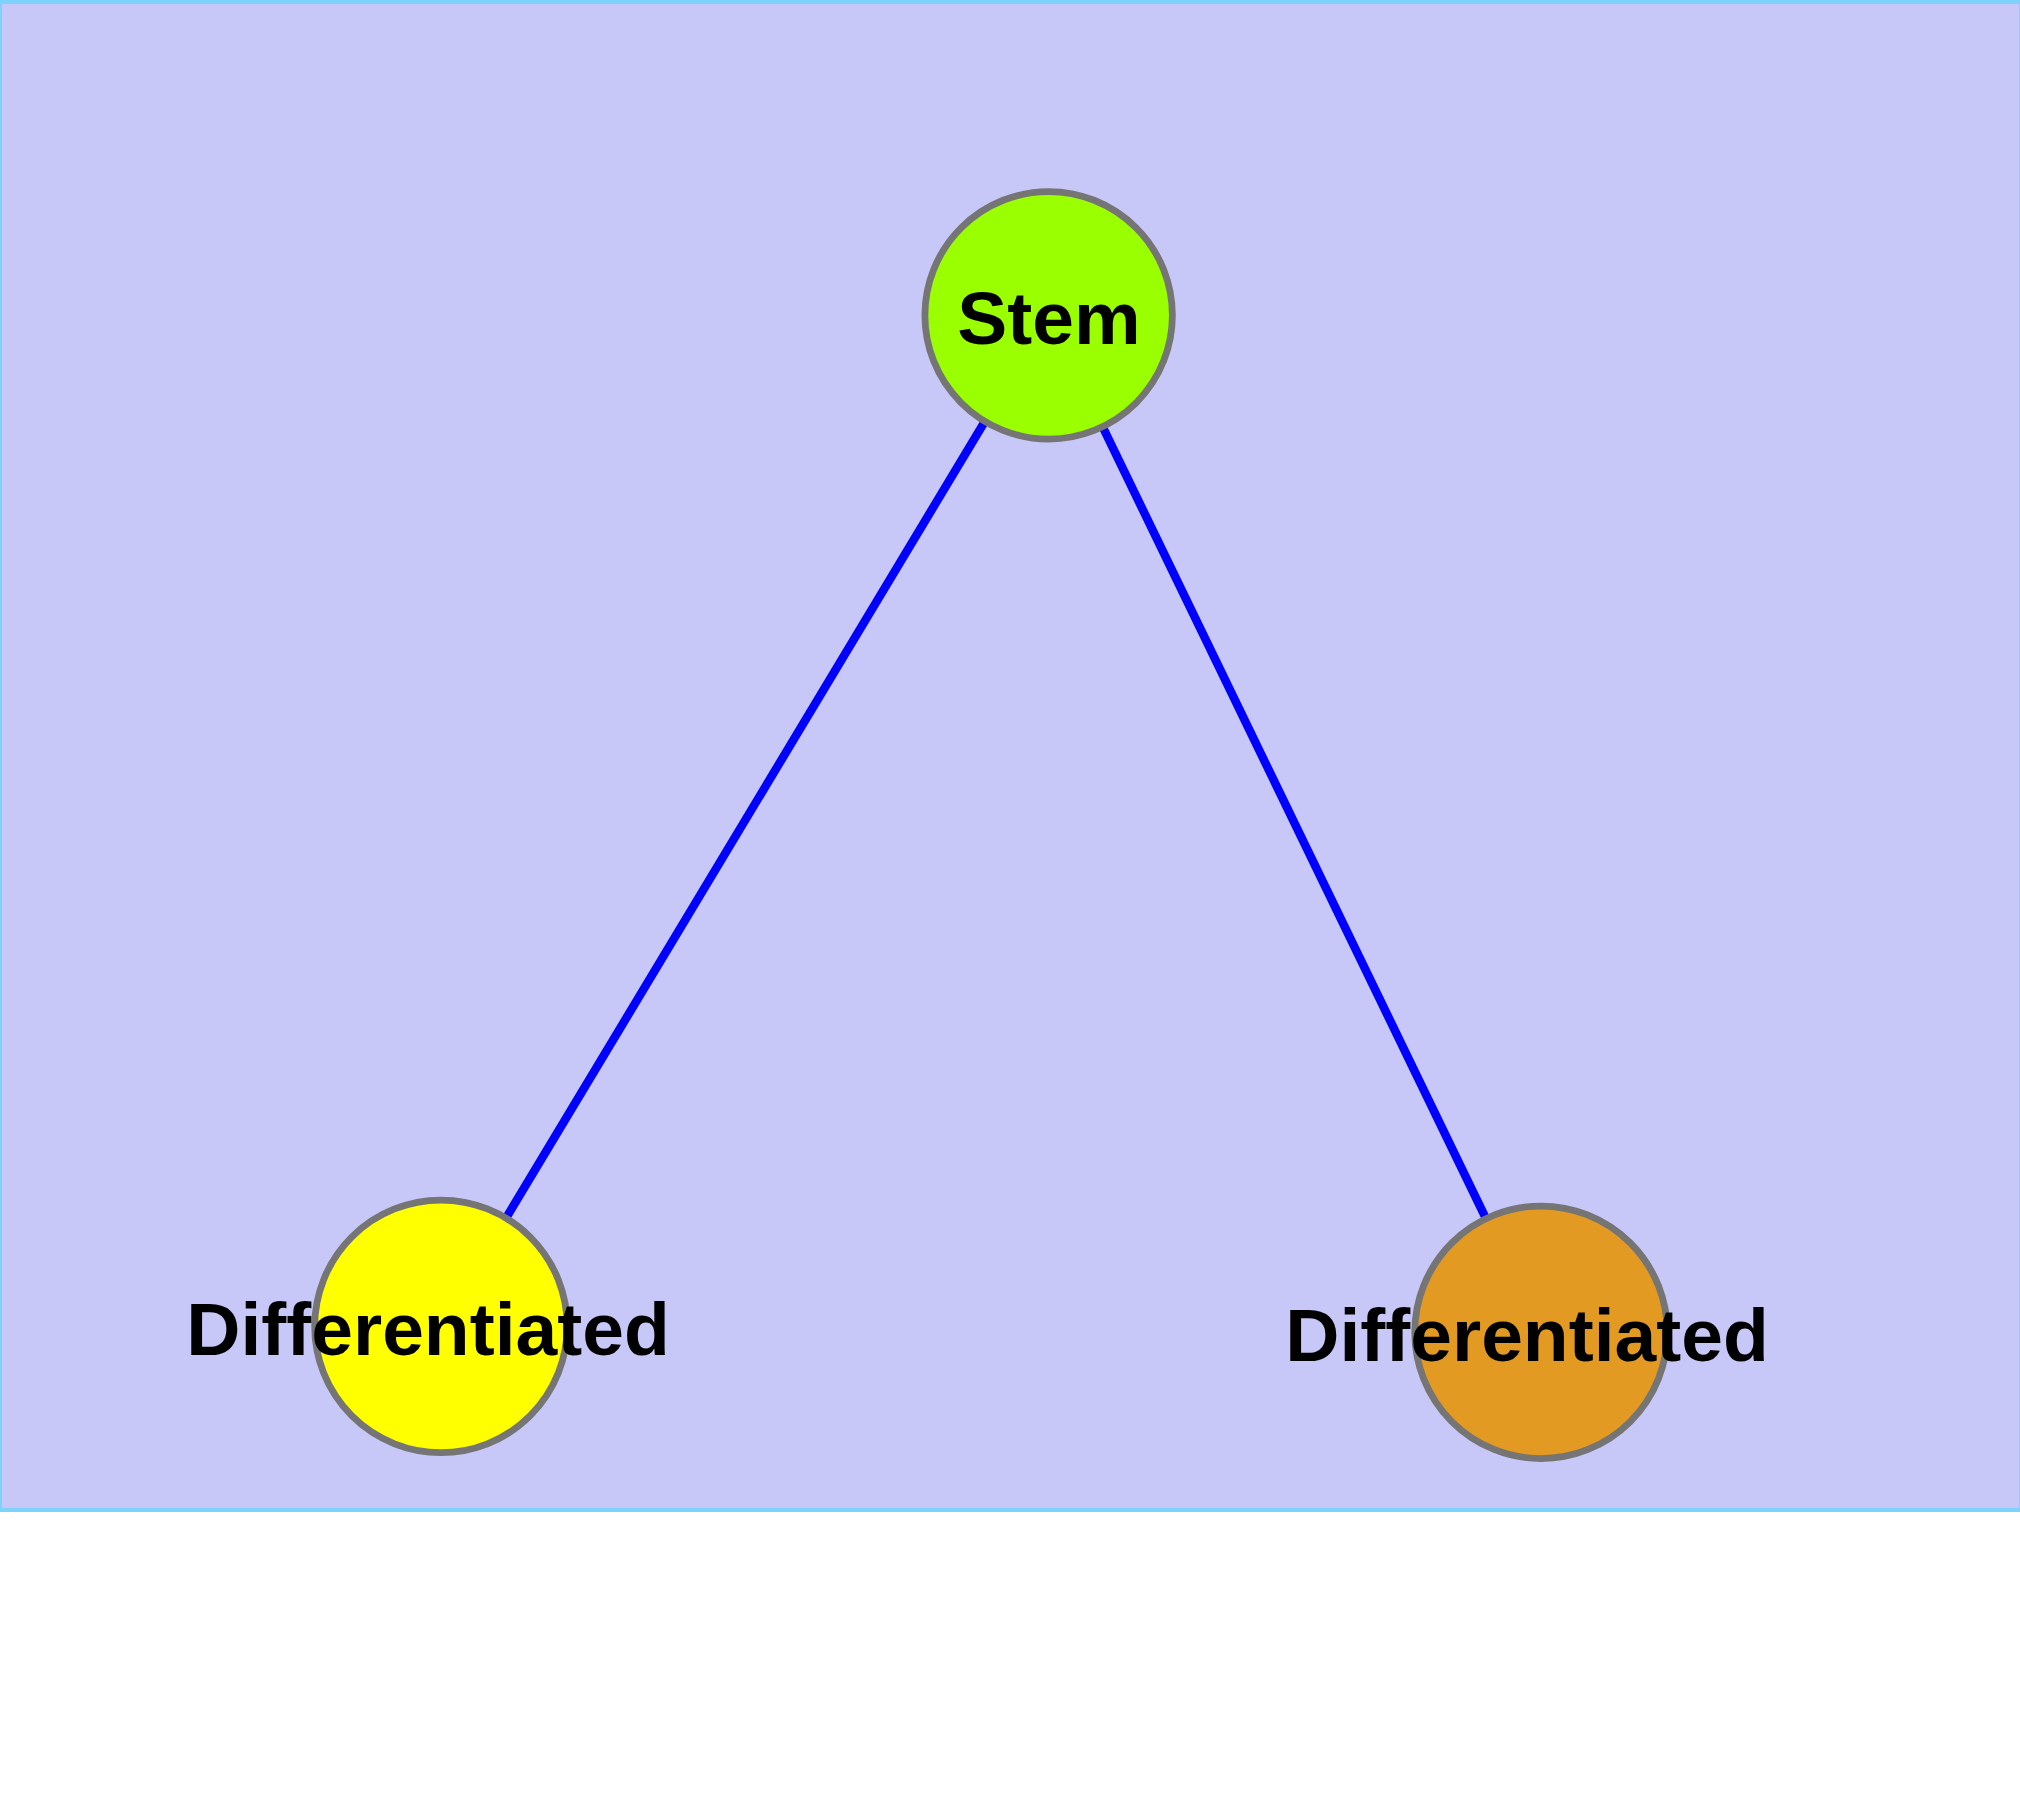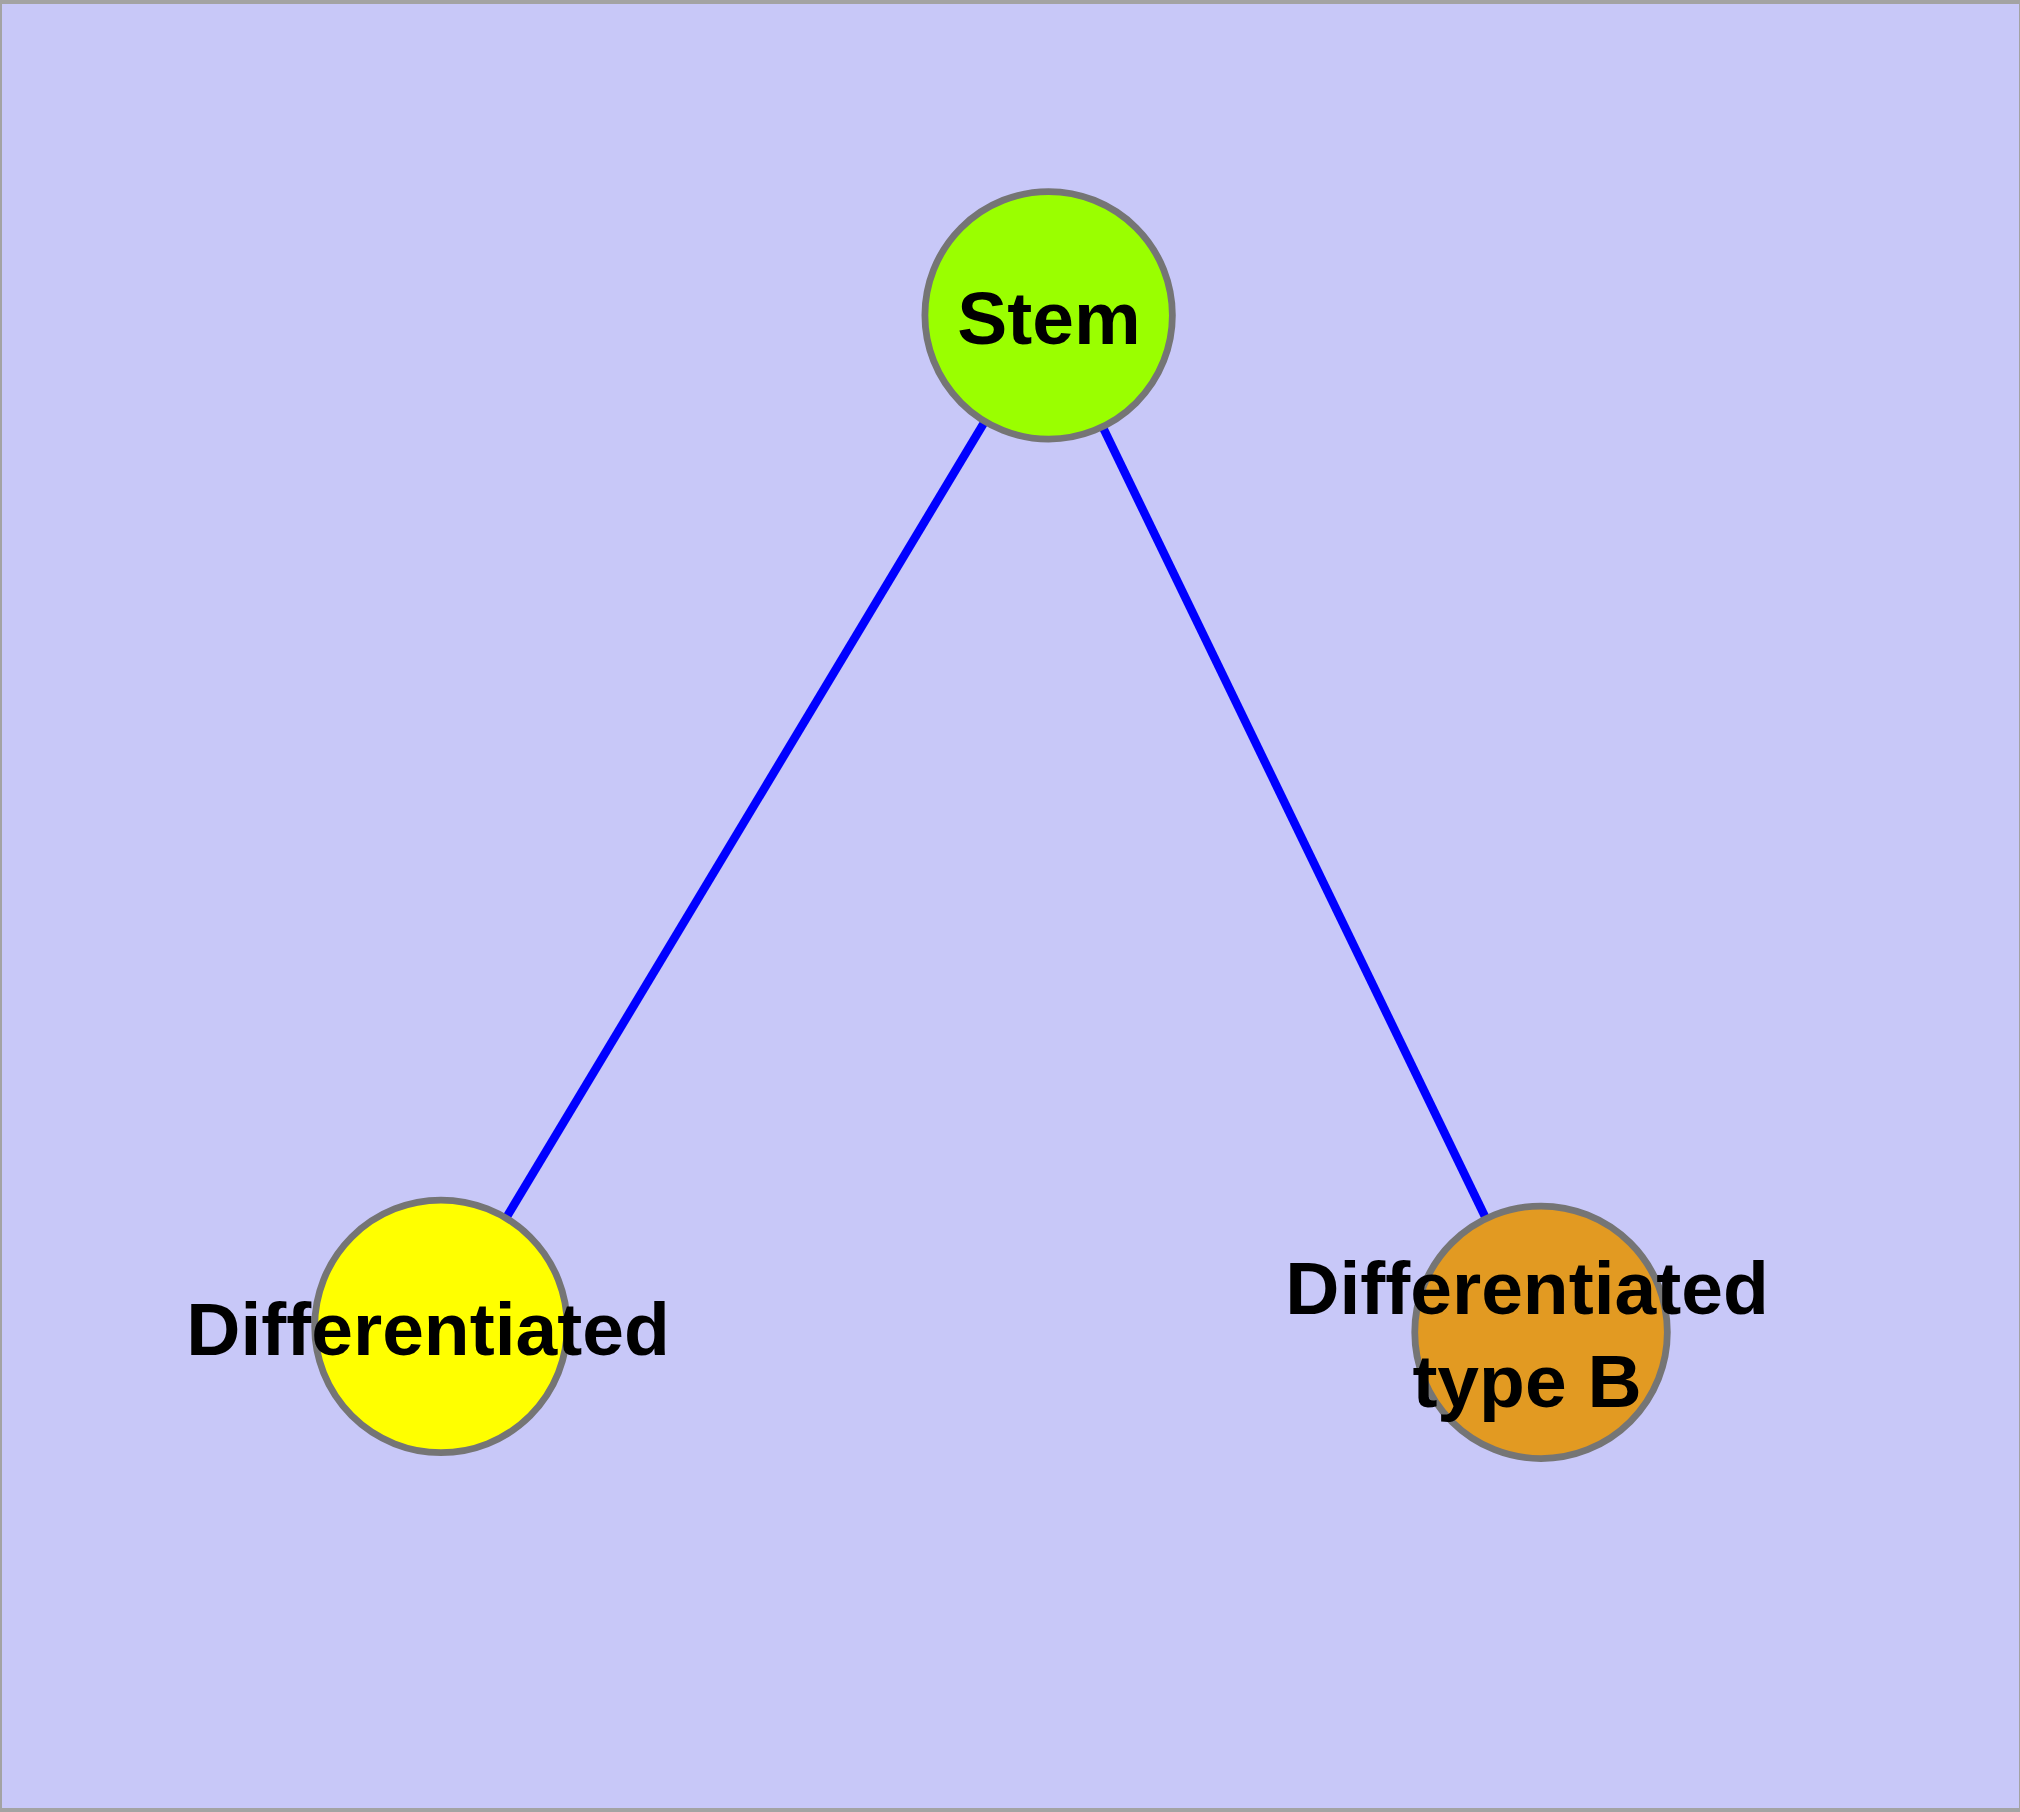--- a/index.html
+++ b/index.html
@@ -3,22 +3,22 @@
 <meta charset="utf-8">
 <style>
   html, body {
     margin: 0;
     padding: 0;
     background: #ffffff;
   }
   .stage {
     position: relative;
     width: 2021px;
-    height: 1812px;
-    background: #a3a3a3;
+    height: 1512px;
+    background: #7dd3fc;
     overflow: hidden;
     font-family: "Liberation Sans", sans-serif;
   }
   .plot-bg {
     position: absolute;
     left: 1.7px;
     top: 4.2px;
     right: 1.7px;
     bottom: 4.2px;
     background: #C8C8F8;
@@ -70,17 +70,16 @@
   <div class="node-label" style="left:1049px; top:318px;">
     <span>Stem</span>
   </div>
 
   <div class="node-label" style="left:428px; top:1329px;">
     <span>Differentiated</span>
   </div>
 
   <div class="node-label" style="left:1527px; top:1335px;">
     <span>Differentiated</span>
-    <span>type B</span>
   </div>
 
 </div>
 
 
 </body></html>

